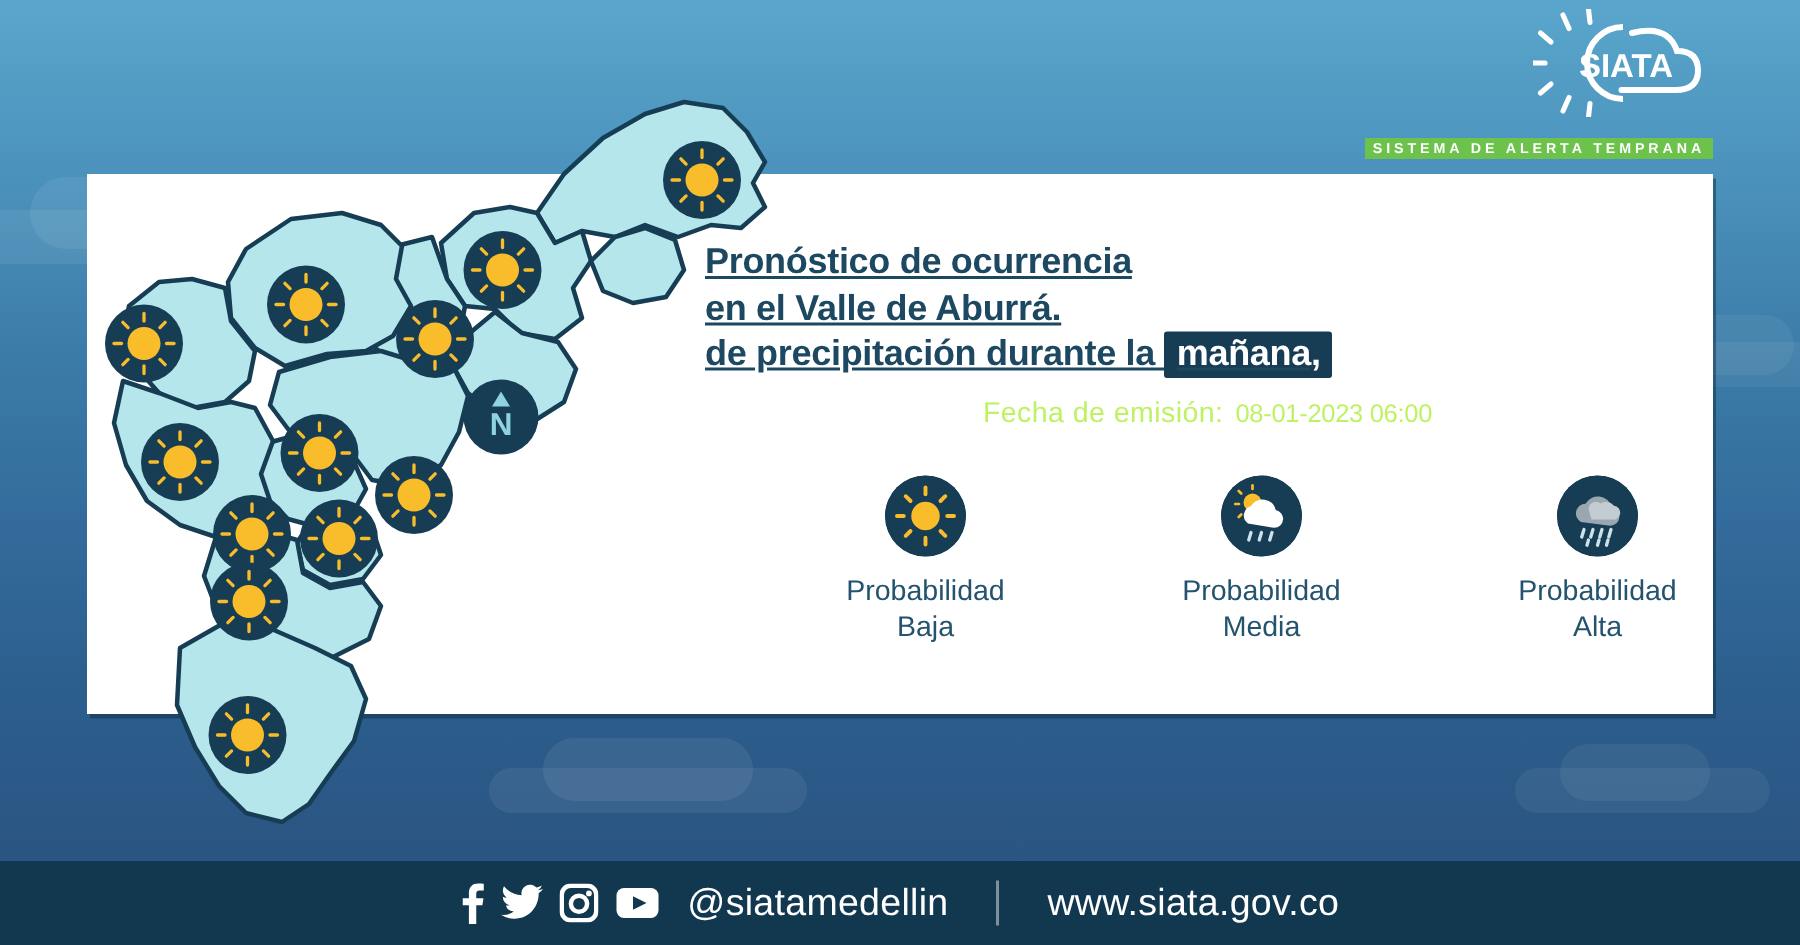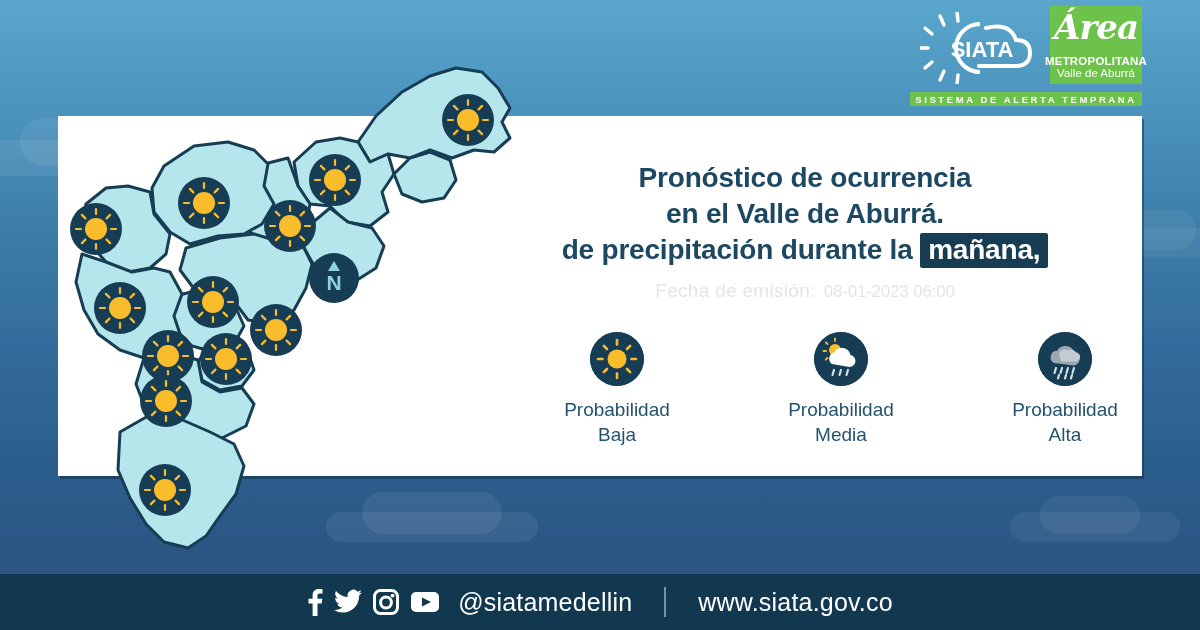--- a/index.html
+++ b/index.html
@@ -56,26 +56,27 @@
     box-shadow:2px 3px 0 rgba(10,40,60,.45);
   }
 
   
   .map-wrap{position:absolute;left:58px;top:46px;width:470px;height:520px;}
   .map-wrap svg{display:block;overflow:visible;}
 
   
   .content{position:absolute;left:470px;top:160px;width:670px;}
   .title{
-    color:#1d4861;font-size:28px;font-weight:bold;line-height:1.28;text-align:center;
+    color:#1d4861;font-size:24px;font-weight:bold;line-height:1.28;text-align:left;
     letter-spacing:-.2px;
+    text-decoration:underline;
   }
   .hl{background:#173d55;color:#fff;padding:1px 8px 3px 8px;border-radius:2px;}
   .date-row{
-    margin-top:13px;text-align:center;color:#e5e5e5;display:flex;justify-content:center;
+    margin-top:13px;text-align:center;color:#bef264;display:flex;justify-content:center;
     align-items:baseline;gap:8px;
   }
   .date-label{font-size:19px;letter-spacing:.3px;}
   .date-value{font-size:17px;letter-spacing:-.2px;}
 
   .legend{margin-top:30px;display:flex;justify-content:flex-end;gap:74px;}
   .legend-item{display:flex;flex-direction:column;align-items:center;width:150px;}
   .legend-icon{width:54px;height:54px;border-radius:50%;background:#173d55;display:block;}
   .legend-label{
     margin-top:12px;color:#24536e;font-size:19px;line-height:1.28;text-align:center;
@@ -116,25 +117,20 @@
           <line x1="12" y1="50" x2="5" y2="56"></line>
           <line x1="24" y1="13" x2="20" y2="4"></line>
           <line x1="24" y1="59" x2="20" y2="68"></line>
           <line x1="38" y1="9" x2="37" y2="0"></line>
           <line x1="38" y1="63" x2="37" y2="72"></line>
         </g>
         <path d="M60 12 A24 24 0 1 0 60 60" fill="none" stroke="#ffffff" stroke-width="4"></path>
         <path d="M66 16 q24 -6 30 12 q14 0 14 13 q0 13 -15 13 l-36 0" fill="none" stroke="#ffffff" stroke-width="4" stroke-linecap="round"></path>
         <text x="62" y="45" font-family="Liberation Sans, sans-serif" font-size="22" font-weight="bold" fill="#ffffff" text-anchor="middle">SIATA</text>
       </svg>
-    </div>
-    <div class="area-logo">
-      <div class="area-script">Área</div>
-      <div class="area-sub1">METROPOLITANA</div>
-      <div class="area-sub2">Valle de Aburrá</div>
     </div>
   </div>
   <div class="tagline">SISTEMA DE ALERTA TEMPRANA</div>
 
   <div class="map-wrap">
     <svg width="470" height="520" viewBox="0 0 470 520">
       <g fill="#b5e6ec" stroke="#173d55" stroke-width="3" stroke-linejoin="round">
 
         <path d="M300 96 L318 70 L344 46 L372 30 L398 22 L424 26 L440 42 L452 62 L444 76 L452 92 L436 106 L416 104 L394 112 L372 104 L352 112 L330 108 L312 116 Z"></path>
 

